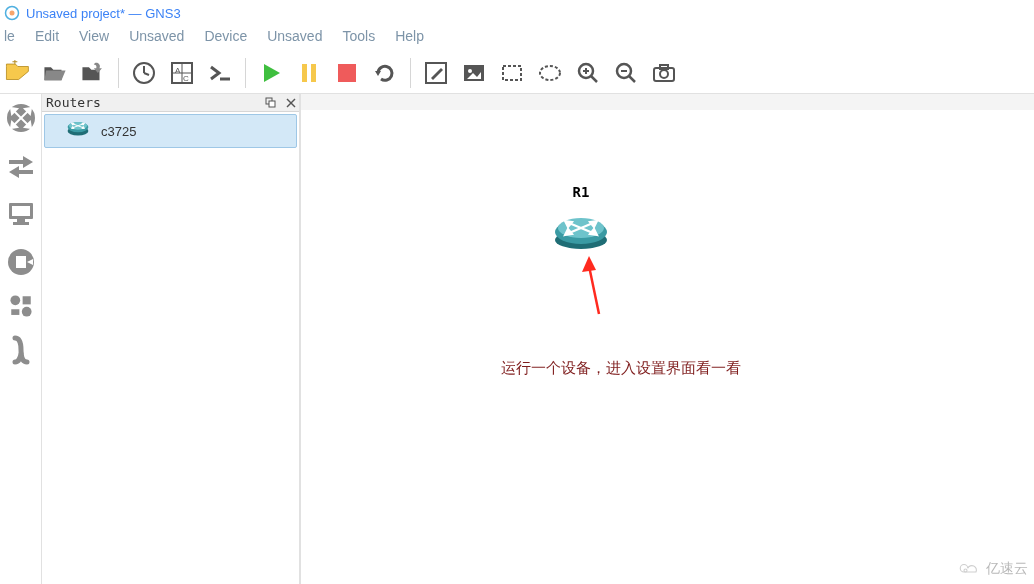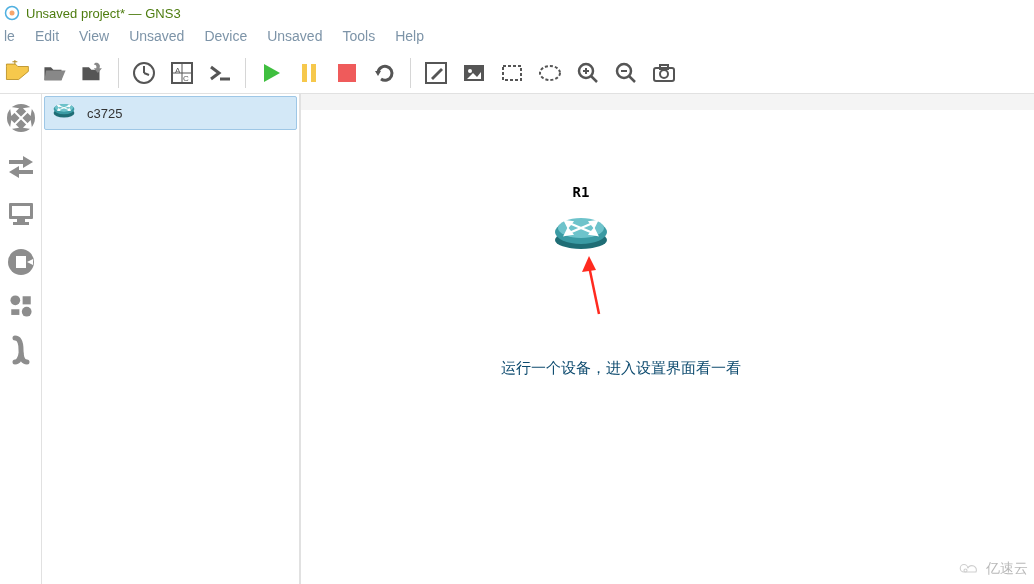--- a/index.html
+++ b/index.html
@@ -13,21 +13,21 @@
       color: #333333;
     }
 
     
     .titlebar {
       height: 26px;
       display: flex;
       align-items: center;
       padding: 0 4px;
       background: #ffffff;
-      color: #4d7c0f;
+      color: #3b82f6;
       font-size: 13px;
     }
     .titlebar .app-icon {
       width: 16px; height: 16px;
       margin-right: 6px;
       display: inline-flex;
     }
 
     
     .menubar {
@@ -125,21 +125,21 @@
       background: #ffffff;
       padding: 2px;
     }
     .device-item {
       height: 34px;
       display: flex;
       align-items: center;
       background: #d3e8f7;
       border: 1px solid #9ec7e6;
       border-radius: 2px;
-      padding: 0 6px;
+      padding: 0 20px;
       gap: 10px;
     }
     .device-item .router-icon-sm {
       width: 26px; height: 26px;
     }
 
     
     .canvas {
       position: relative;
       flex: 1;
@@ -167,21 +167,21 @@
     .router-node .router-body {
       width: 60px; height: 40px;
       margin-top: 4px;
     }
     .arrow {
       position: absolute;
     }
     .annotation-text {
       position: absolute;
       left: 200px; top: 265px;
-      color: #0c4a6e;
+      color: #7f1d1d;
       font-family: "Microsoft YaHei", "SimSun", sans-serif;
       font-size: 15px;
     }
 
     
     .watermark {
       position: absolute;
       right: 6px; bottom: 6px;
       display: flex;
       align-items: center;
@@ -382,20 +382,36 @@
     </span>
     <span class="dbtn">
       <svg viewBox="0 0 32 32">
         <path d="M10 4 C16 4 16 12 16 16 C16 20 16 28 22 28" fill="none" stroke="#8d8d8d" stroke-width="5" stroke-linecap="round"></path>
         <path d="M10 28 C14 28 15 24 16 20" fill="none" stroke="#8d8d8d" stroke-width="5" stroke-linecap="round"></path>
       </svg>
     </span>
   </div>
 
   <div class="panel">
+    <div class="panel-header">
+      <span>Routers</span>
+      <span class="spacer"></span>
+      <span class="hicon">
+        <svg viewBox="0 0 12 12" width="12" height="12">
+            <rect x="1" y="1" width="6" height="6" fill="none" stroke="#555"></rect>
+            <rect x="4" y="4" width="6" height="6" fill="#fff" stroke="#555"></rect>
+          </svg>
+      </span>
+      <span class="hicon">
+        <svg viewBox="0 0 12 12" width="12" height="12">
+            <line x1="2" y1="2" x2="10" y2="10" stroke="#555" stroke-width="1.5"></line>
+            <line x1="10" y1="2" x2="2" y2="10" stroke="#555" stroke-width="1.5"></line>
+          </svg>
+      </span>
+    </div>
     <div class="panel-body">
       <div class="device-item">
         <span class="router-icon-sm">
           <svg viewBox="0 0 40 28">
             <ellipse cx="20" cy="20" rx="16" ry="7" fill="#1f6d75"></ellipse>
             <ellipse cx="20" cy="14" rx="16" ry="8" fill="#3a9aa3"></ellipse>
             <ellipse cx="20" cy="12" rx="14" ry="6" fill="#6ec3cb"></ellipse>
             <g stroke="#fff" stroke-width="1.5" fill="#fff">
               <line x1="12" y1="9" x2="28" y2="15"></line>
                 <polygon points="10,8 14,8 12,11"></polygon>

